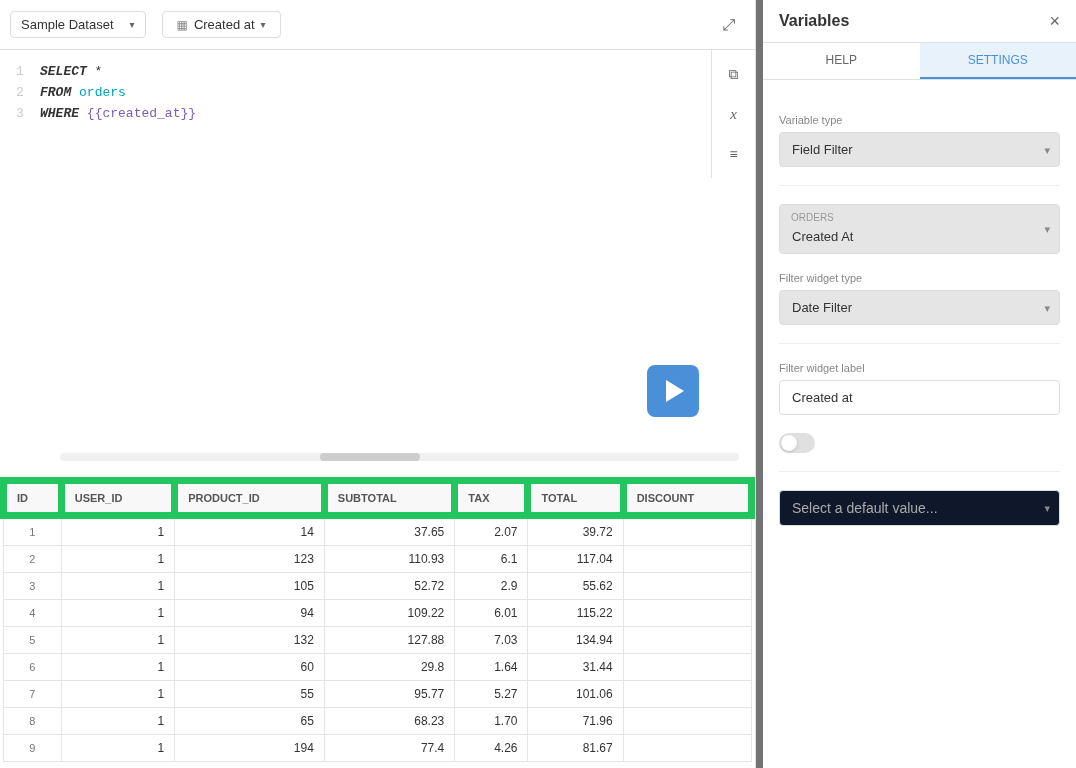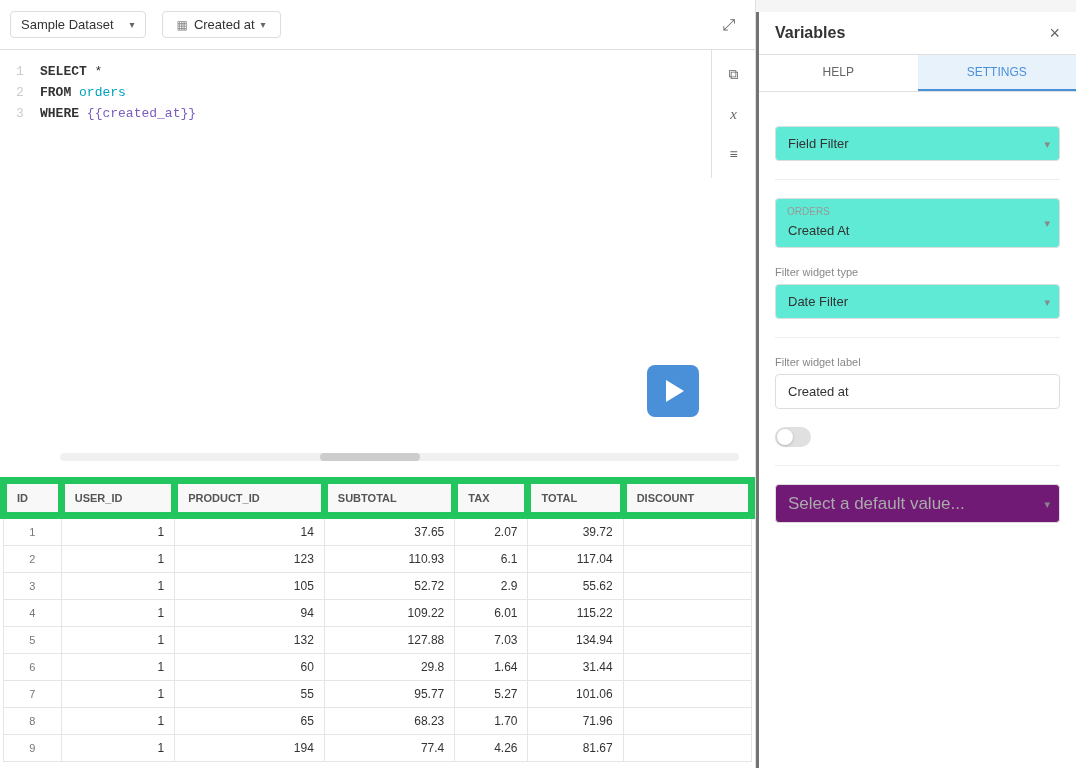--- a/index.html
+++ b/index.html
@@ -16,66 +16,66 @@
     .dataset-selector .chevron { font-size: 10px; color: #666; }
     .filter-button { display: flex; align-items: center; gap: 6px; padding: 5px 14px; border: 1px solid #ddd; border-radius: 4px; cursor: pointer; font-size: 13px; background: #fff; margin-left: 8px; }
     .filter-button .chevron { font-size: 10px; color: #666; }
     .toolbar-spacer { flex: 1; }
     .icon-btn { width: 32px; height: 32px; display: flex; align-items: center; justify-content: center; cursor: pointer; color: #666; border-radius: 4px; font-size: 16px; }
 
     
     .sql-editor { padding: 12px 16px; background: #fff; font-family: 'Courier New', monospace; font-size: 13px; color: #333; line-height: 1.6; min-height: 120px; position: relative; }
     .line { display: flex; gap: 12px; }
     .line-num { color: #ccc; min-width: 12px; user-select: none; }
-    .sql-keyword { color: #333; font-weight: bold; }
+    .sql-keyword { color: #333; font-weight: bold; font-style: italic; }
     .sql-table { color: #00a3bf; }
     .sql-var { color: #7c5cbf; }
 
     .right-icons { display: flex; flex-direction: column; align-items: center; padding: 8px 4px; gap: 8px; border-left: 1px solid #e0e0e0; background: #fff; width: 44px; }
 
     
     .data-area { flex: 1; overflow: auto; }
     .data-table { width: 100%; border-collapse: collapse; font-size: 12px; }
     .data-table th { background: #f8f8f8; border: 7px solid #22c55e; padding: 8px 10px; text-align: left; font-weight: 600; color: #555; font-size: 11px; white-space: nowrap; }
     .data-table td { border: 1px solid #e5e5e5; padding: 6px 10px; text-align: right; color: #333; }
     .data-table td:first-child { text-align: center; color: #777; font-size: 11px; }
     .play-btn { width: 52px; height: 52px; background: #4a90d9; border-radius: 8px; display: flex; align-items: center; justify-content: center; cursor: pointer; }
     .play-btn .triangle { width: 0; height: 0; border-left: 18px solid #fff; border-top: 11px solid transparent; border-bottom: 11px solid transparent; margin-left: 3px; }
 
     
     .scrollbar-track { height: 8px; background: #f0f0f0; margin: 0 16px; border-radius: 4px; }
     .scrollbar-thumb { height: 8px; width: 100px; background: #ccc; border-radius: 4px; margin-left: 260px; }
 
     
-    .right-panel { width: 320px; background: #fff; border-left: 3px solid #737373; display: flex; flex-direction: column; margin-top: 12px; }
+    .right-panel { width: 320px; background: #fff; border-left: 7px solid #737373; display: flex; flex-direction: column; }
     .variables-header { display: flex; align-items: center; justify-content: space-between; padding: 12px 16px; border-bottom: 1px solid #e0e0e0; }
     .variables-title { font-size: 16px; font-weight: 600; }
     .close-btn { cursor: pointer; color: #666; font-size: 18px; line-height: 1; }
 
     .tab-bar { display: flex; border-bottom: 1px solid #e0e0e0; }
     .tab { flex: 1; padding: 10px; text-align: center; cursor: pointer; font-size: 12px; font-weight: 500; color: #666; border-bottom: 2px solid transparent; }
     .tab.active { color: #4a90d9; border-bottom-color: #4a90d9; background: #e8f2fb; }
 
     .variables-body { flex: 1; padding: 16px; overflow-y: auto; }
 
     .field-group { margin-bottom: 18px; }
     .field-label { font-size: 11px; color: #888; margin-bottom: 6px; font-weight: 500; text-transform: none; }
     .field-value-text { font-size: 14px; color: #4a90d9; font-weight: 500; }
 
     .select-wrapper { position: relative; }
-    .select-field { width: 100%; padding: 9px 12px; border: 1px solid #ddd; border-radius: 4px; font-size: 13px; appearance: none; background: #5eead4; cursor: pointer; color: #333; }
+    .select-field { width: 100%; padding: 9px 12px; border: 1px solid #ddd; border-radius: 4px; font-size: 13px; appearance: none; background: #e5e5e5; cursor: pointer; color: #333; }
     .select-chevron { position: absolute; right: 10px; top: 50%; transform: translateY(-50%); pointer-events: none; color: #888; font-size: 11px; }
 
     .text-input { width: 100%; padding: 9px 12px; border: 1px solid #ddd; border-radius: 4px; font-size: 13px; color: #333; }
 
     .toggle-container { display: flex; align-items: center; gap: 8px; margin-top: 4px; }
     .toggle { width: 36px; height: 20px; background: #e0e0e0; border-radius: 10px; position: relative; cursor: pointer; }
     .toggle-thumb { width: 16px; height: 16px; background: #fff; border-radius: 50%; position: absolute; top: 2px; left: 2px; box-shadow: 0 1px 3px rgba(0,0,0,0.2); }
 
-    .select-default { width: 100%; padding: 9px 22px 9px 12px; border: 1px solid #ddd; border-radius: 4px; font-size: 17px; color: #aaa; background: #701a75; appearance: none; cursor: pointer; }
+    .select-default { width: 100%; padding: 9px 22px 9px 12px; border: 1px solid #ddd; border-radius: 4px; font-size: 14px; color: #aaa; background: #0f172a; appearance: none; cursor: pointer; }
 
     .field-separator { border: none; border-top: 1px solid #eee; margin: 4px 0 18px; }
     .editor-and-icons { display: flex; }
     .editor-main { flex: 1; }
   </style>
 </head>
 <body>
 
 <div class="app-container">
 
@@ -258,20 +258,21 @@
         <span>SETTINGS</span>
       </div>
     </div>
 
     <div class="variables-body">
 
       <div class="field-group">
       </div>
 
       <div class="field-group">
+        <div class="field-label">Variable type</div>
         <div class="select-wrapper">
           <select class="select-field">
             <option>Field Filter</option>
           </select>
           <span class="select-chevron">▾</span>
         </div>
       </div>
 
       <hr class="field-separator">
 

